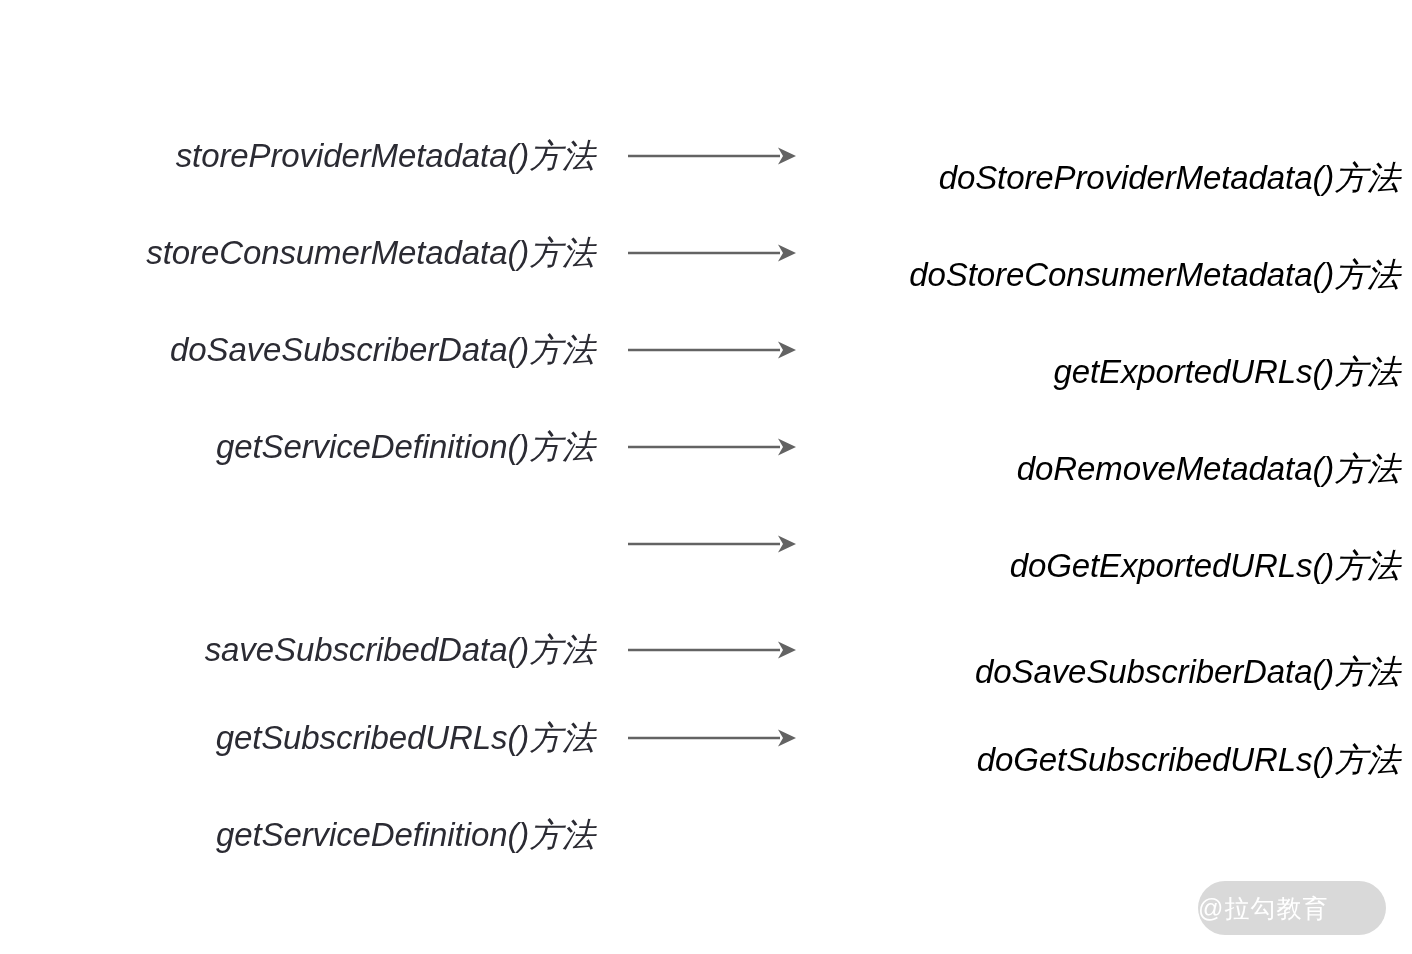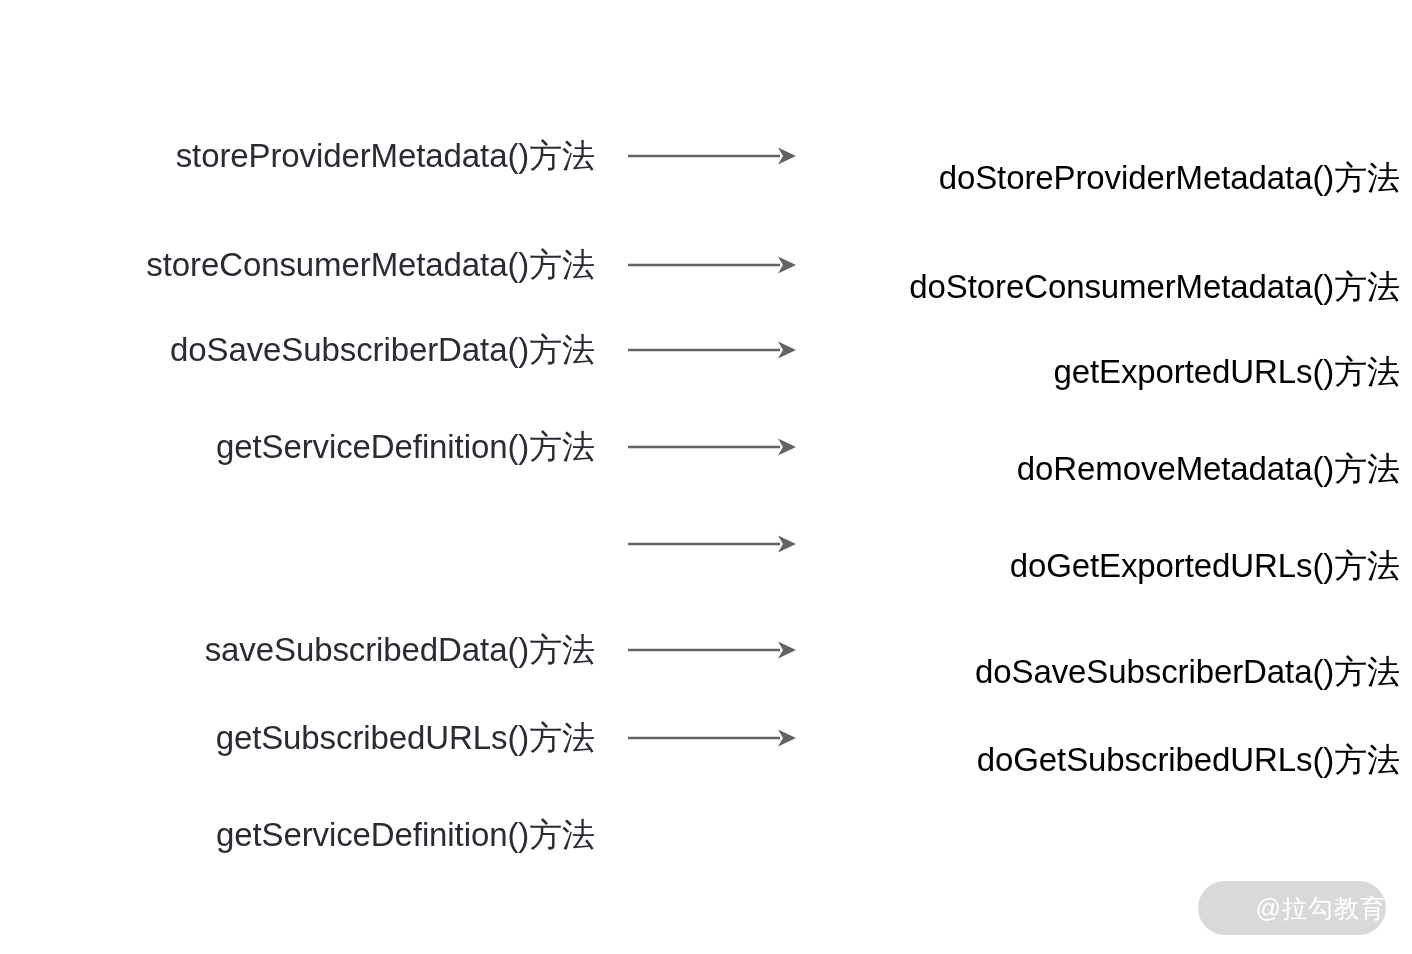--- a/index.html
+++ b/index.html
@@ -24,20 +24,21 @@
     height: 954px;
   }
 
   .row {
     position: absolute;
     left: 0;
     width: 1412px;
     height: 97px;
     display: flex;
     align-items: center;
+    font-style: italic;
   }
 
   
   .src-cell {
     position: absolute;
     left: 40px;
     width: 555px;            
     text-align: right;
     font-size: 33px;
     line-height: 1;
@@ -74,21 +75,21 @@
   #watermark {
     position: absolute;
     left: 1198px;
     top: 881px;
     width: 188px;
     height: 54px;
     border-radius: 27px;
     background: #d9d9d9;
     display: flex;
     align-items: center;
-    justify-content: flex-end;
+    justify-content: flex-start;
   }
   #watermark .wm-text {
     font-size: 25px;
     color: #ffffff;
     letter-spacing: 1px;
     line-height: 1;
     user-select: none;
   }
 </style>
 </head>
@@ -99,21 +100,21 @@
 <div class="row" style="top: 107px;">
       <div class="src-cell">storeProviderMetadata()方法</div>
       <div class="arrow">
         <svg width="168" height="24" viewBox="0 0 168 24" xmlns="http://www.w3.org/2000/svg">
           <line x1="0" y1="12" x2="152" y2="12" stroke="#636363" stroke-width="2.6"></line>
           <path d="M150 3.5 L168 12 L150 20.5 L155 12 Z" fill="#636363"></path>
         </svg>
       </div>
       <div class="dst-cell">doStoreProviderMetadata()方法</div>
     </div>
-    <div class="row" style="top: 216px;">
+    <div class="row" style="top: 204px;">
       <div class="src-cell">storeConsumerMetadata()方法</div>
       <div class="arrow">
         <svg width="168" height="24" viewBox="0 0 168 24" xmlns="http://www.w3.org/2000/svg">
           <line x1="0" y1="12" x2="152" y2="12" stroke="#636363" stroke-width="2.6"></line>
           <path d="M150 3.5 L168 12 L150 20.5 L155 12 Z" fill="#636363"></path>
         </svg>
       </div>
       <div class="dst-cell">doStoreConsumerMetadata()方法</div>
     </div>
     <div class="row" style="top: 301px;">

